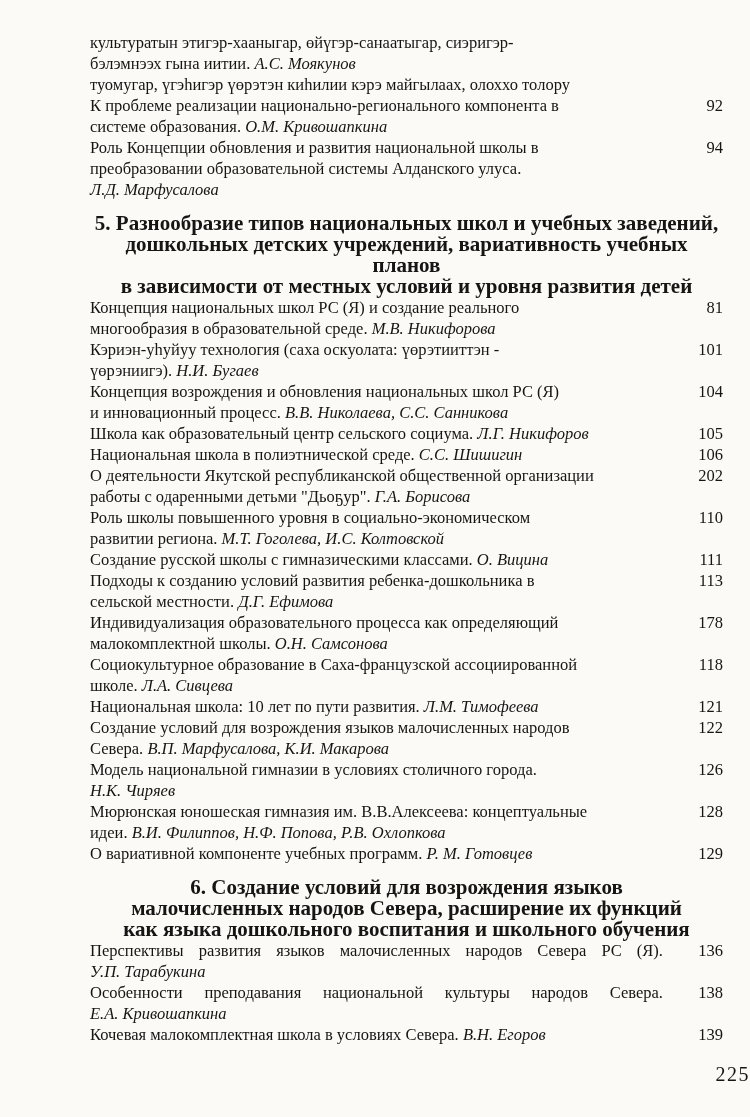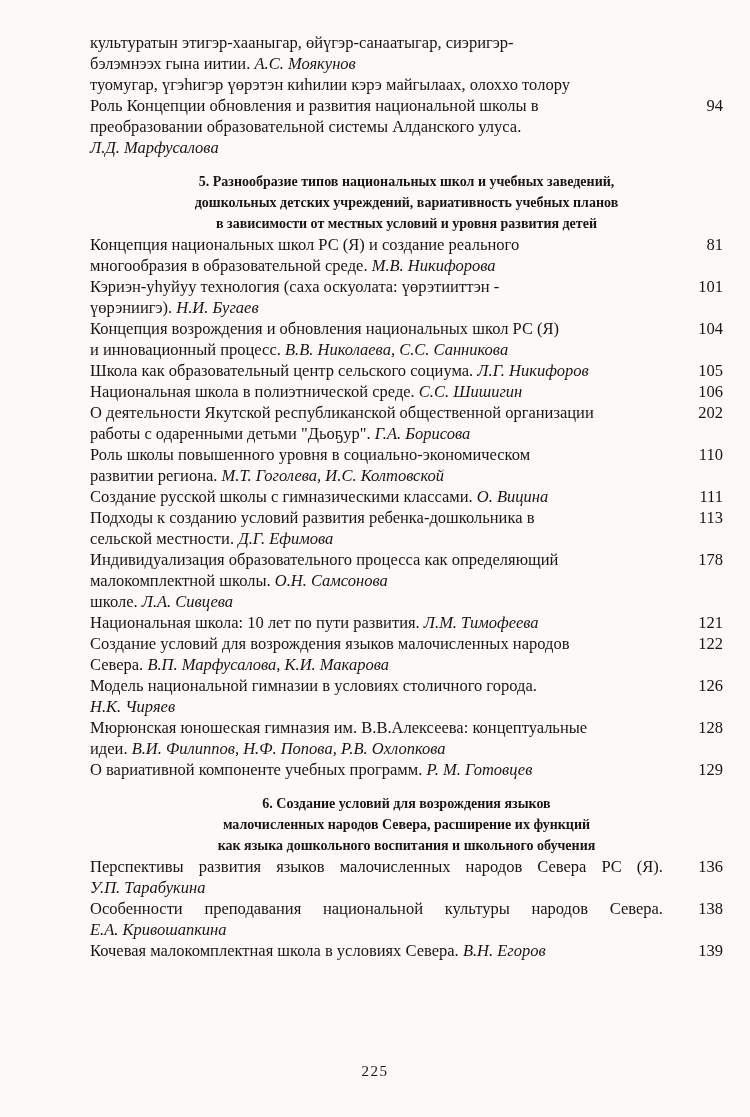--- a/index.html
+++ b/index.html
@@ -37,29 +37,29 @@
   .row .p {
     flex: 0 0 42px;
     width: 42px;
     text-align: right;
   }
   .it { font-style: italic; }
   .section-heading {
     margin-top: 13px;
     font-weight: bold;
     text-align: center;
-    font-size: 14px;
+    font-size: 21px;
     line-height: 21px;
   }
   .footer {
     position: absolute;
     left: 0; top: 1063px;
     width: 750px;
-    text-align: center;
-    font-size: 15px;
+    text-align: right;
+    font-size: 20px;
     letter-spacing: 1.5px;
   }
 </style>
 </head>
 <body>
 
 <div class="page">
   <div>
       <div class="entry">
         <div class="row">
@@ -70,20 +70,30 @@
           <span class="t"><span>бэлэмнээх гына иитии. </span><span class="it">А.С. Моякунов</span></span>
           <span class="p"></span>
         </div>
         <div class="row">
           <span class="t"><span>туомугар, үгэһигэр үөрэтэн киһилии кэрэ майгылаах, олоххо толору</span></span>
           <span class="p"></span>
         </div>
       </div>
       <div class="entry">
         <div class="row">
+          <span class="t"><span>К проблеме реализации национально-регионального компонента в</span></span>
+          <span class="p">92</span>
+        </div>
+        <div class="row">
+          <span class="t"><span>системе образования. </span><span class="it">О.М. Кривошапкина</span></span>
+          <span class="p"></span>
+        </div>
+      </div>
+      <div class="entry">
+        <div class="row">
           <span class="t"><span>Роль Концепции обновления и развития национальной школы в</span></span>
           <span class="p">94</span>
         </div>
         <div class="row">
           <span class="t"><span>преобразовании образовательной системы Алданского улуса.</span></span>
           <span class="p"></span>
         </div>
         <div class="row">
           <span class="t"><span class="it">Л.Д. Марфусалова</span></span>
           <span class="p"></span>
@@ -176,20 +186,24 @@
         <div class="row">
           <span class="t"><span>Индивидуализация образовательного процесса как определяющий</span></span>
           <span class="p">178</span>
         </div>
         <div class="row">
           <span class="t"><span>малокомплектной школы. </span><span class="it">О.Н. Самсонова</span></span>
           <span class="p"></span>
         </div>
       </div>
       <div class="entry">
+        <div class="row">
+          <span class="t"><span>Социокультурное образование в Саха-французской ассоциированной</span></span>
+          <span class="p">118</span>
+        </div>
         <div class="row">
           <span class="t"><span>школе. </span><span class="it">Л.А. Сивцева</span></span>
           <span class="p"></span>
         </div>
       </div>
       <div class="entry">
         <div class="row">
           <span class="t"><span>Национальная школа: 10 лет по пути развития. </span><span class="it">Л.М. Тимофеева</span></span>
           <span class="p">121</span>
         </div>

